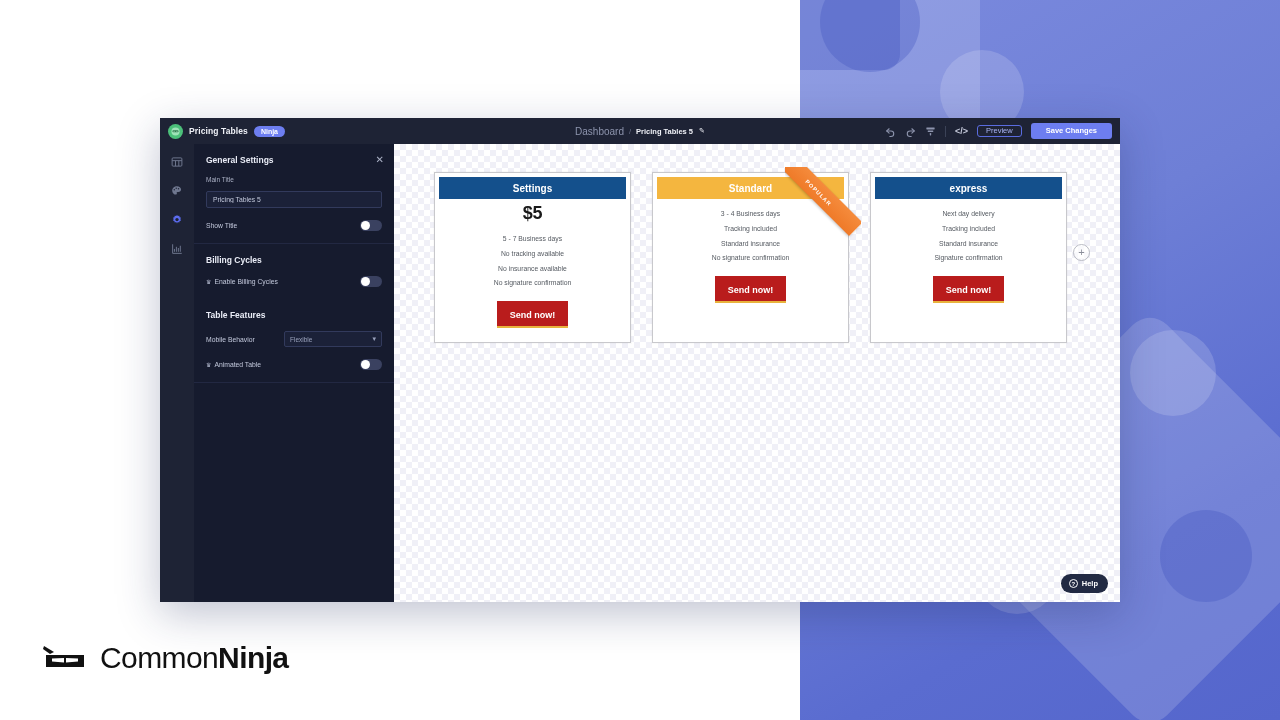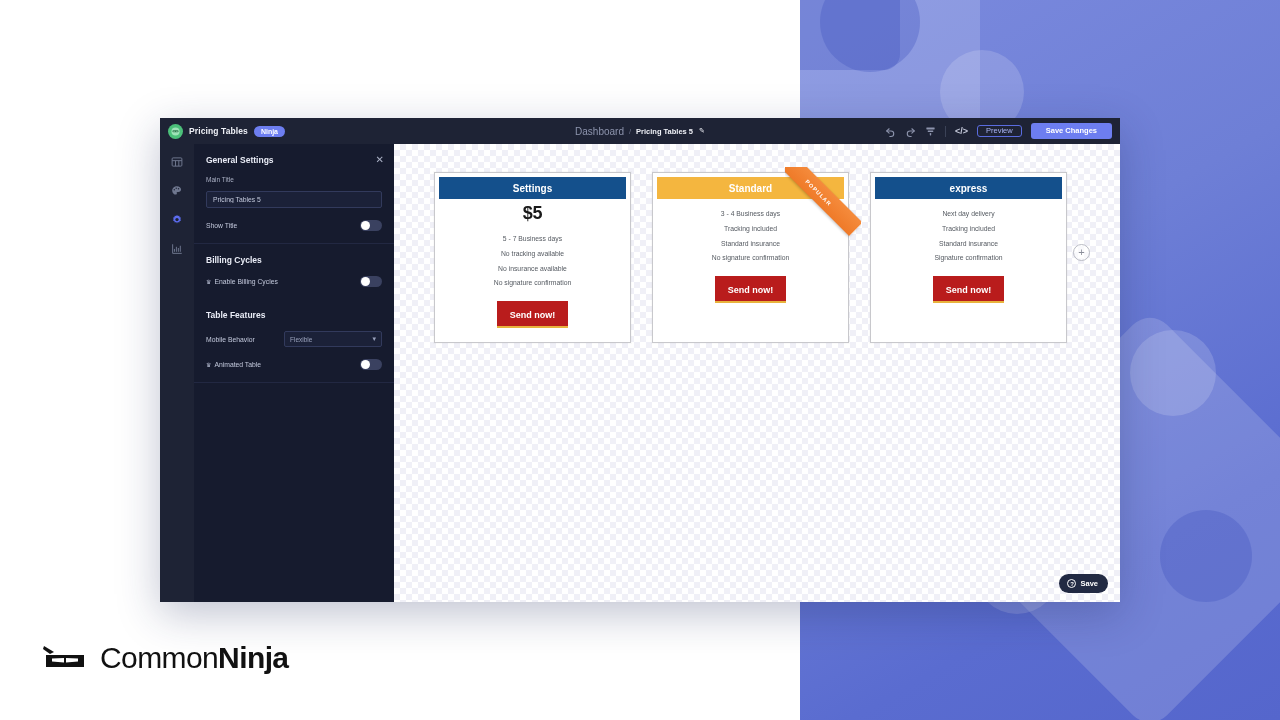--- a/index.html
+++ b/index.html
@@ -449,21 +449,21 @@
           <div class="card-cta-wrap">
             <button class="card-cta">Send now!</button>
           </div>
         </div>
       </div>
 
       <div id="add-card-btn">+</div>
 
       <div id="help-btn">
         <span class="q">?</span>
-        <span>Save</span>
+        <span>Help</span>
       </div>
     </div>
 
   </div>
 </div>
 
 <div id="footer-logo">
   <svg id="ninja-mark" width="50" height="30" viewBox="0 0 50 30">
     <path d="M4 3 L14 9 L10 11 L3 6 Z" fill="#111111"></path>
     <path d="M6 12 L44 12 L44 24 L6 24 Z" fill="#111111"></path>

